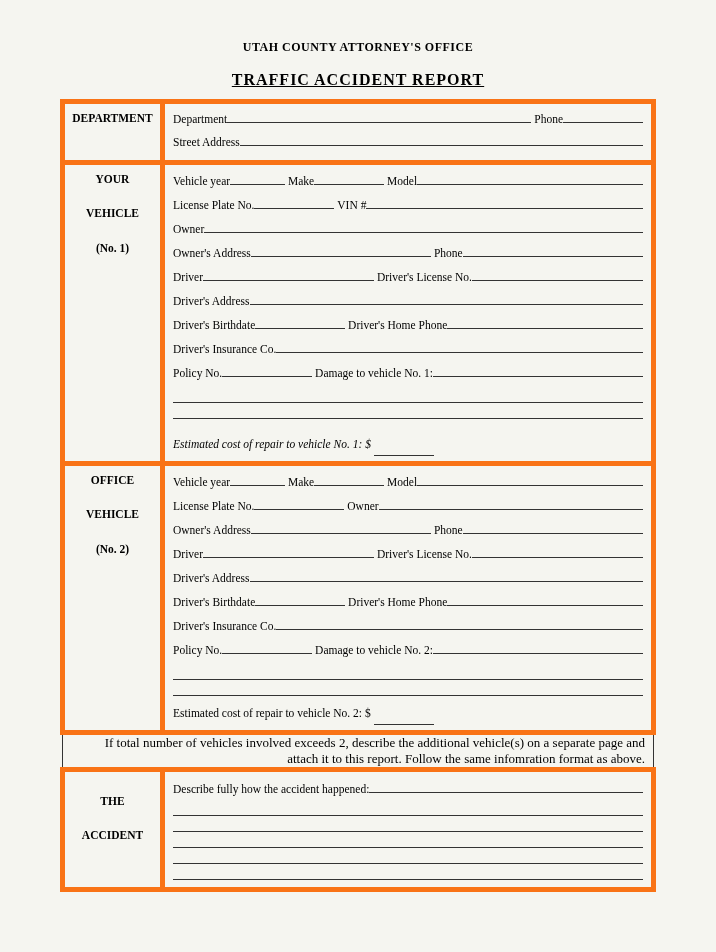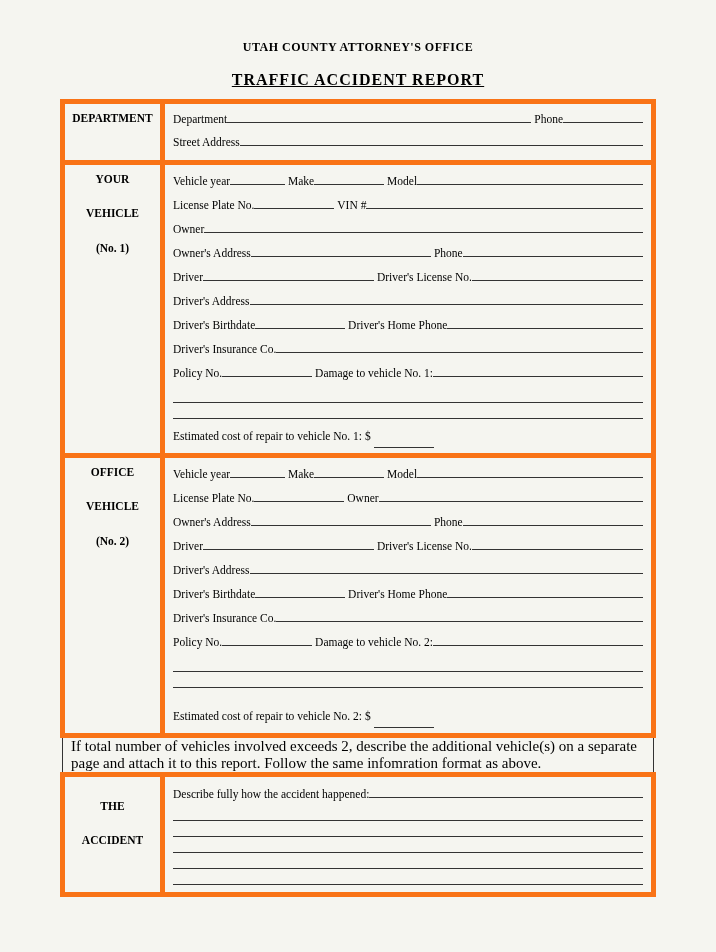--- a/index.html
+++ b/index.html
@@ -99,22 +99,23 @@
       height: 14px;
       vertical-align: bottom;
     }
 
     .dept-row .content-cell {
       line-height: 1.9;
     }
 
     .note-row td {
       padding: 0 8px;
-      font-size: 15px;
+      font-size: 13px;
       border: 1px solid #333;
+      text-align: right;
     }
 
     .accident-label {
       text-align: center;
       vertical-align: middle;
       font-weight: bold;
       font-size: 12px;
       padding: 4px 4px;
     }
 
@@ -220,21 +221,21 @@
         <div class="form-line">
           <span class="form-label">Policy No.</span>
           <span class="underline-field-sm" style="min-width:90px;"></span>
           <span class="form-label">&nbsp;Damage to vehicle No. 1:</span>
           <span class="underline-field"></span>
         </div>
         <div class="damage-lines">
           <span class="blank-line"></span>
           <span class="blank-line"></span>
         </div>
-        <div style="margin-top:6px;">
+        <div style="margin-top:14px;font-style:italic;">
           <span class="form-label">Estimated cost of repair to vehicle No. 1: $</span>
           <span class="underline-field"></span>
         </div>
       </td>
     </tr>
 
     <tr>
       <td class="label-cell">
         <span>OFFICE</span><br><br>
         <span>VEHICLE</span><br><br>
@@ -284,21 +285,21 @@
         <div class="form-line">
           <span class="form-label">Policy No.</span>
           <span class="underline-field-sm" style="min-width:90px;"></span>
           <span class="form-label">&nbsp;Damage to vehicle No. 2:</span>
           <span class="underline-field"></span>
         </div>
         <div class="damage-lines">
           <span class="blank-line"></span>
           <span class="blank-line"></span>
         </div>
-        <div style="margin-top:17px;">
+        <div style="margin-top:6px;">
           <span class="form-label">Estimated cost of repair to vehicle No. 2: $</span>
           <span class="underline-field"></span>
         </div>
       </td>
     </tr>
 
     <tr class="note-row">
       <td colspan="2">If total number of vehicles involved exceeds 2, describe the additional vehicle(s) on a separate page and attach it to this report.  Follow the same infomration format as above.</td>
     </tr>
 

